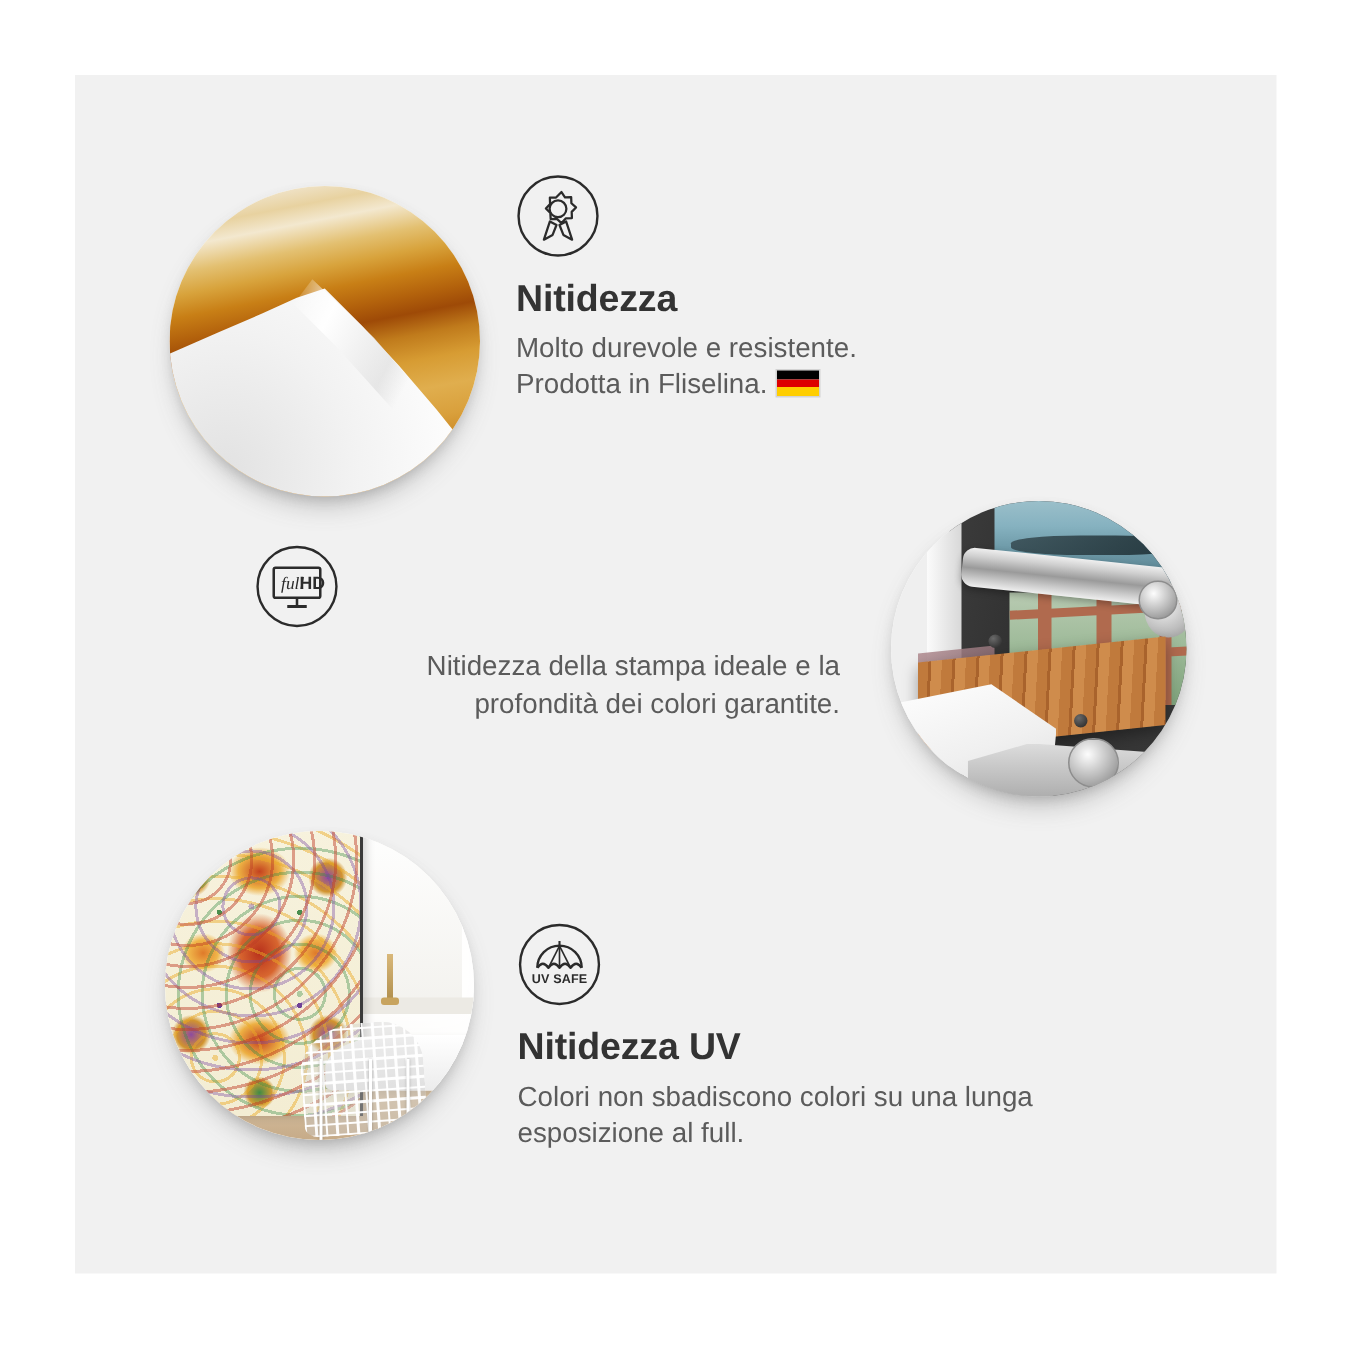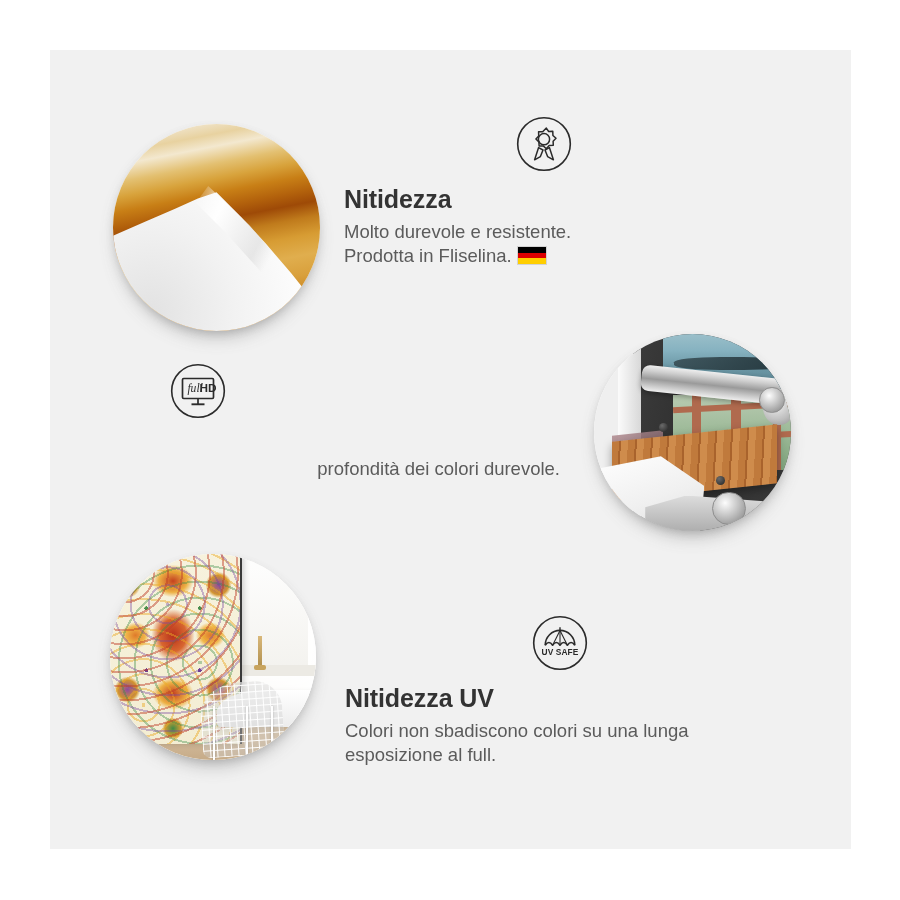--- a/index.html
+++ b/index.html
@@ -268,21 +268,21 @@
     line-height:1.33;
   }
   .feature .icon-wrap { margin-bottom:13px; }
 
   #feature-fliselina { left:344px; top:116px; width:400px; text-align:left; }
   #feature-quality  { left:170px; top:363px; width:390px; text-align:right; }
   #feature-uv       { left:345px; top:615px; width:430px; text-align:left; }
 
   #feature-quality .icon-wrap { display:flex; justify-content:flex-start; }
   #feature-uv .icon-wrap,
-  #feature-fliselina .icon-wrap { display:flex; justify-content:center; }
+  #feature-fliselina .icon-wrap { display:flex; justify-content:flex-start; }
 
   .flag {
     display:inline-block;
     width:30px; height:19px;
     vertical-align:-3px;
     margin-left:5px;
     border:0.5px solid rgba(0,0,0,0.12);
   }
   .flag span { display:block; width:100%; height:33.34%; }
 </style>
@@ -375,22 +375,22 @@
         <circle cx="28" cy="28" r="26.3" fill="none" stroke="#2b2b2b" stroke-width="1.6"></circle>
         <rect x="12.5" y="15.5" width="31" height="20" rx="1.2" fill="none" stroke="#2b2b2b" stroke-width="1.7"></rect>
         <line x1="28" y1="35.5" x2="28" y2="41" stroke="#2b2b2b" stroke-width="1.7"></line>
         <line x1="21.5" y1="41.3" x2="34.5" y2="41.3" stroke="#2b2b2b" stroke-width="1.9"></line>
         <text x="17.4" y="29.4" font-family="'Liberation Serif', serif" font-size="11.6" font-style="italic" fill="#2b2b2b">full</text>
         <text x="29.6" y="29.4" font-family="'Liberation Sans', sans-serif" font-size="11.8" font-weight="700" fill="#2b2b2b">HD</text>
       </svg>
     </div>
 
     <p>
-      <br>
-      <span>profondità dei colori durevole.</span>
+      <span>Nitidezza della stampa ideale e la</span><br>
+      <span>profondità dei colori garantite.</span>
     </p>
   </div>
 
   <div class="feature" id="feature-uv">
 
     <div class="icon-wrap">
       <svg class="badge" width="56" height="56" viewBox="0 0 56 56">
         <circle cx="28" cy="28" r="26.3" fill="none" stroke="#2b2b2b" stroke-width="1.6"></circle>
         <line x1="28" y1="12.3" x2="28" y2="16.2" stroke="#2b2b2b" stroke-width="1.4"></line>
         <path d="M13.2 30.2 A14.8 14.8 0 0 1 42.8 30.2" fill="none" stroke="#2b2b2b" stroke-width="1.6"></path>

